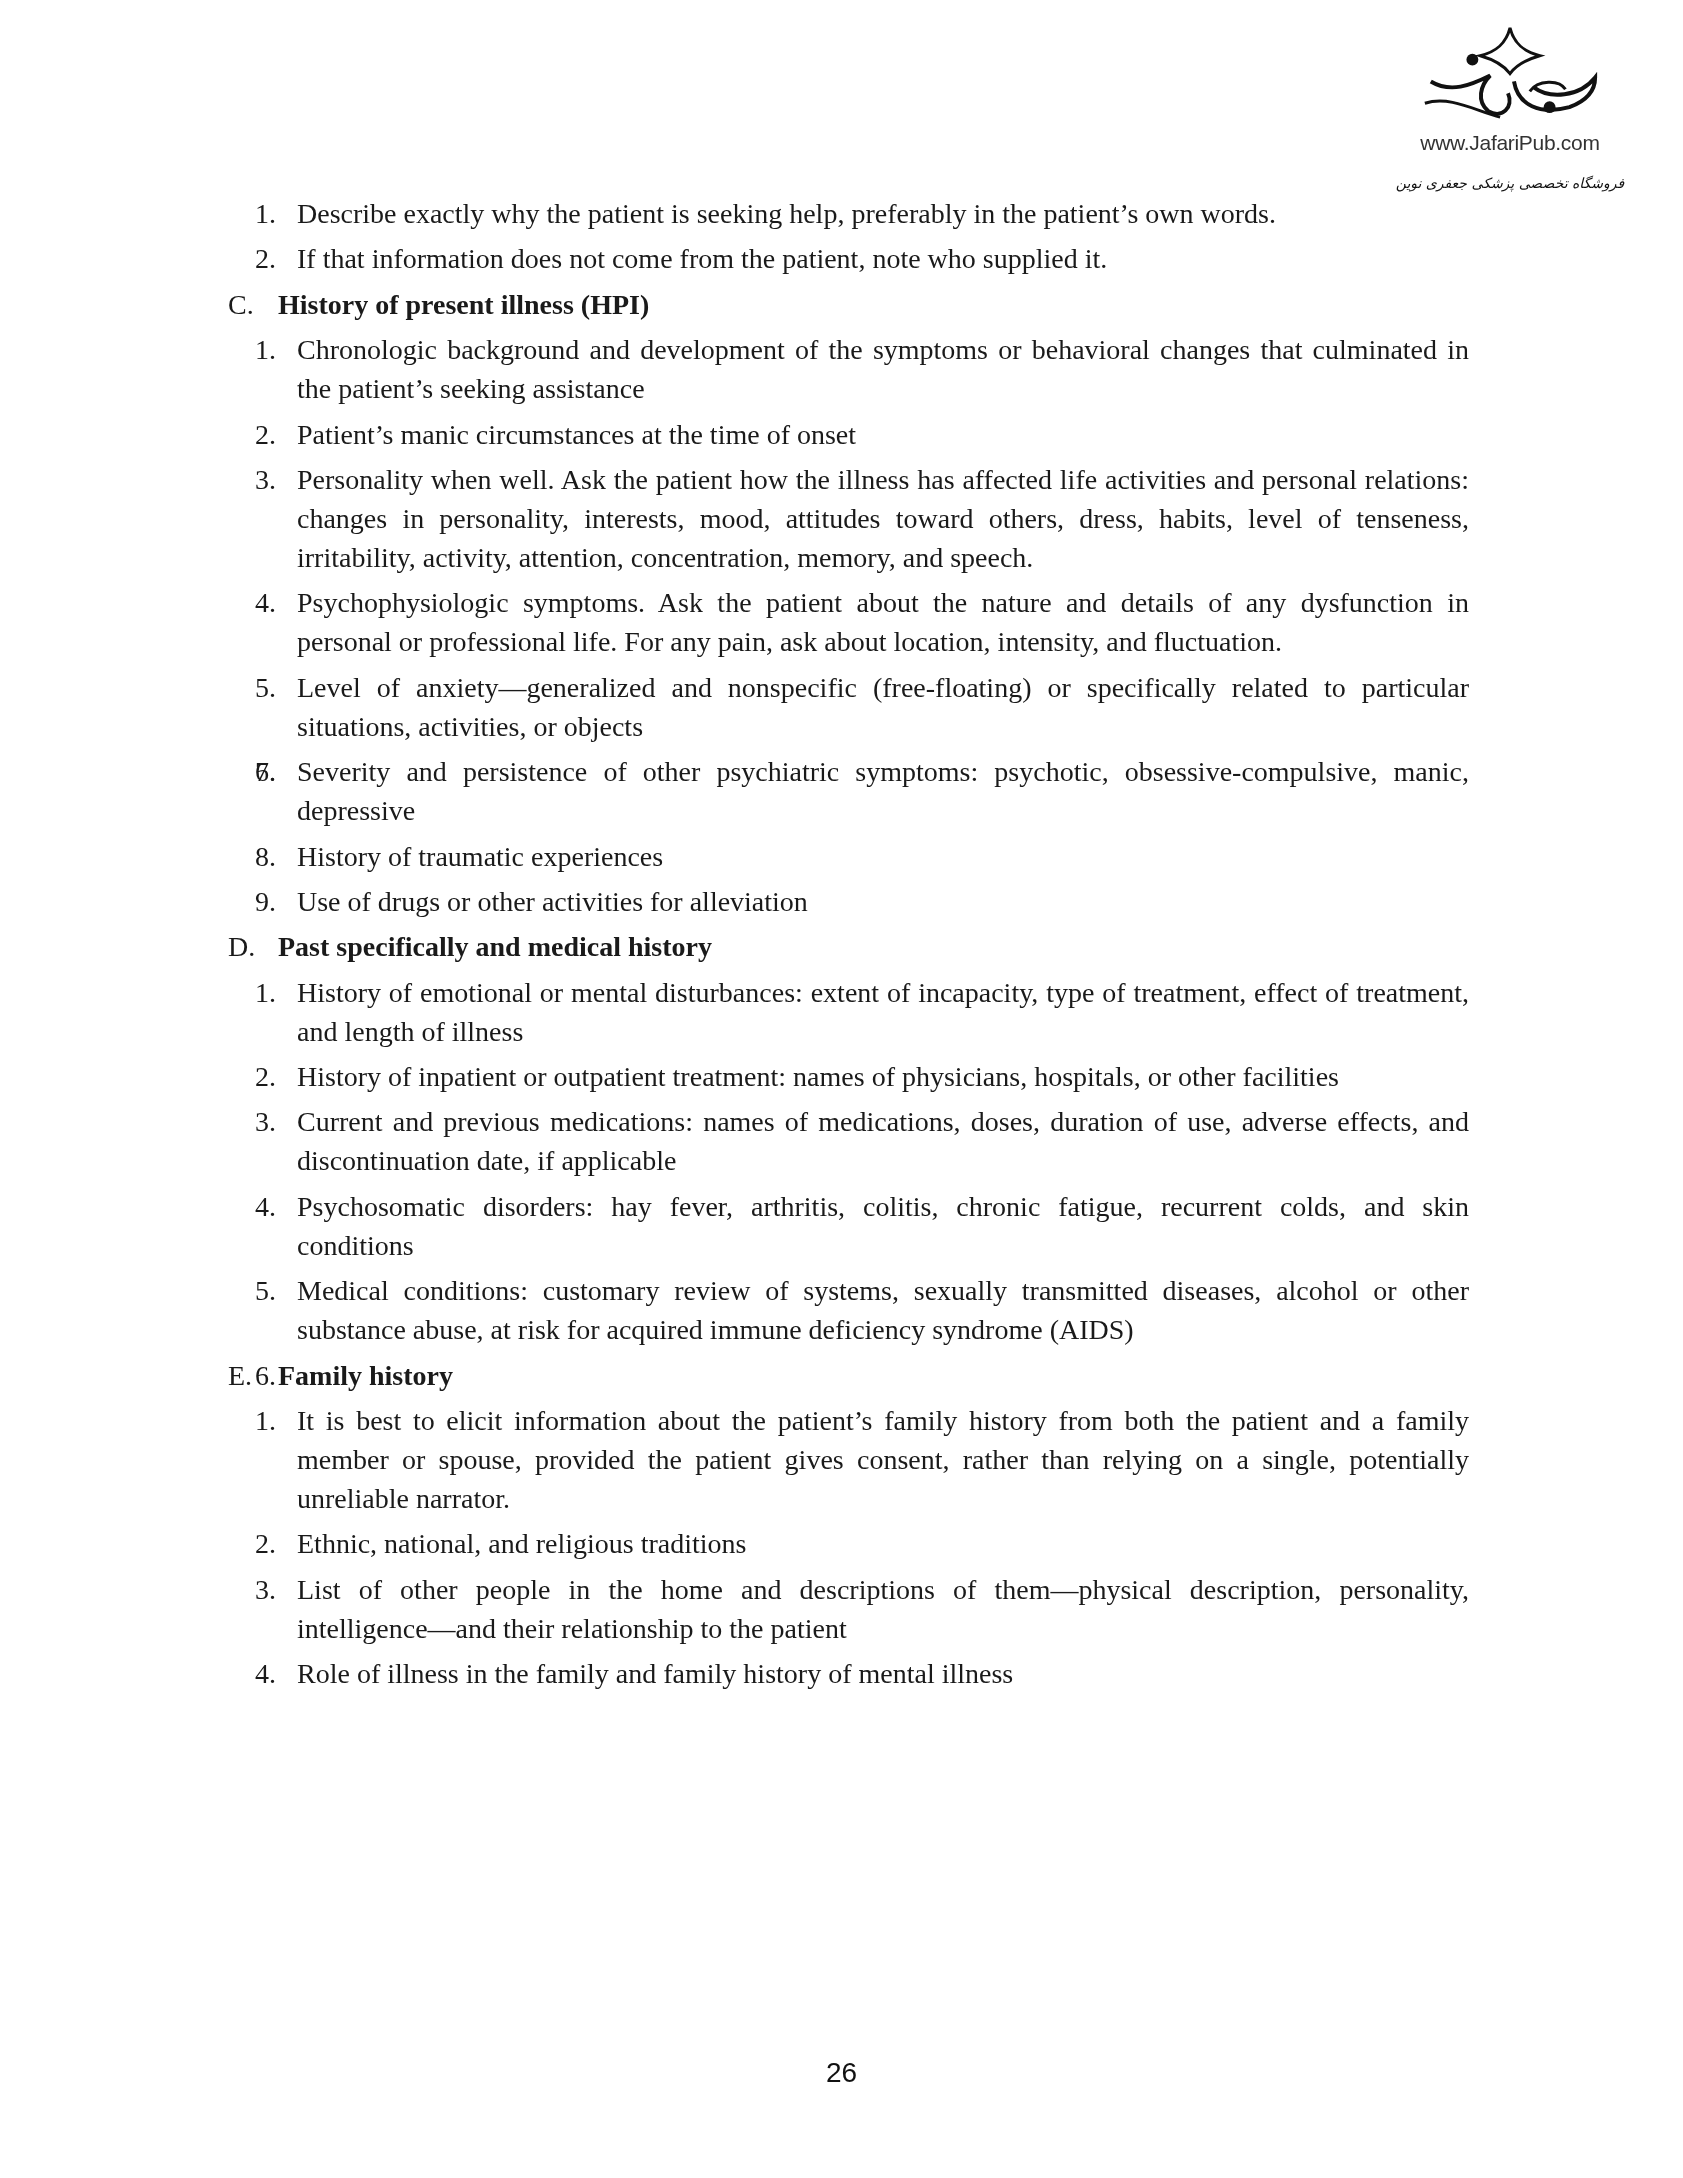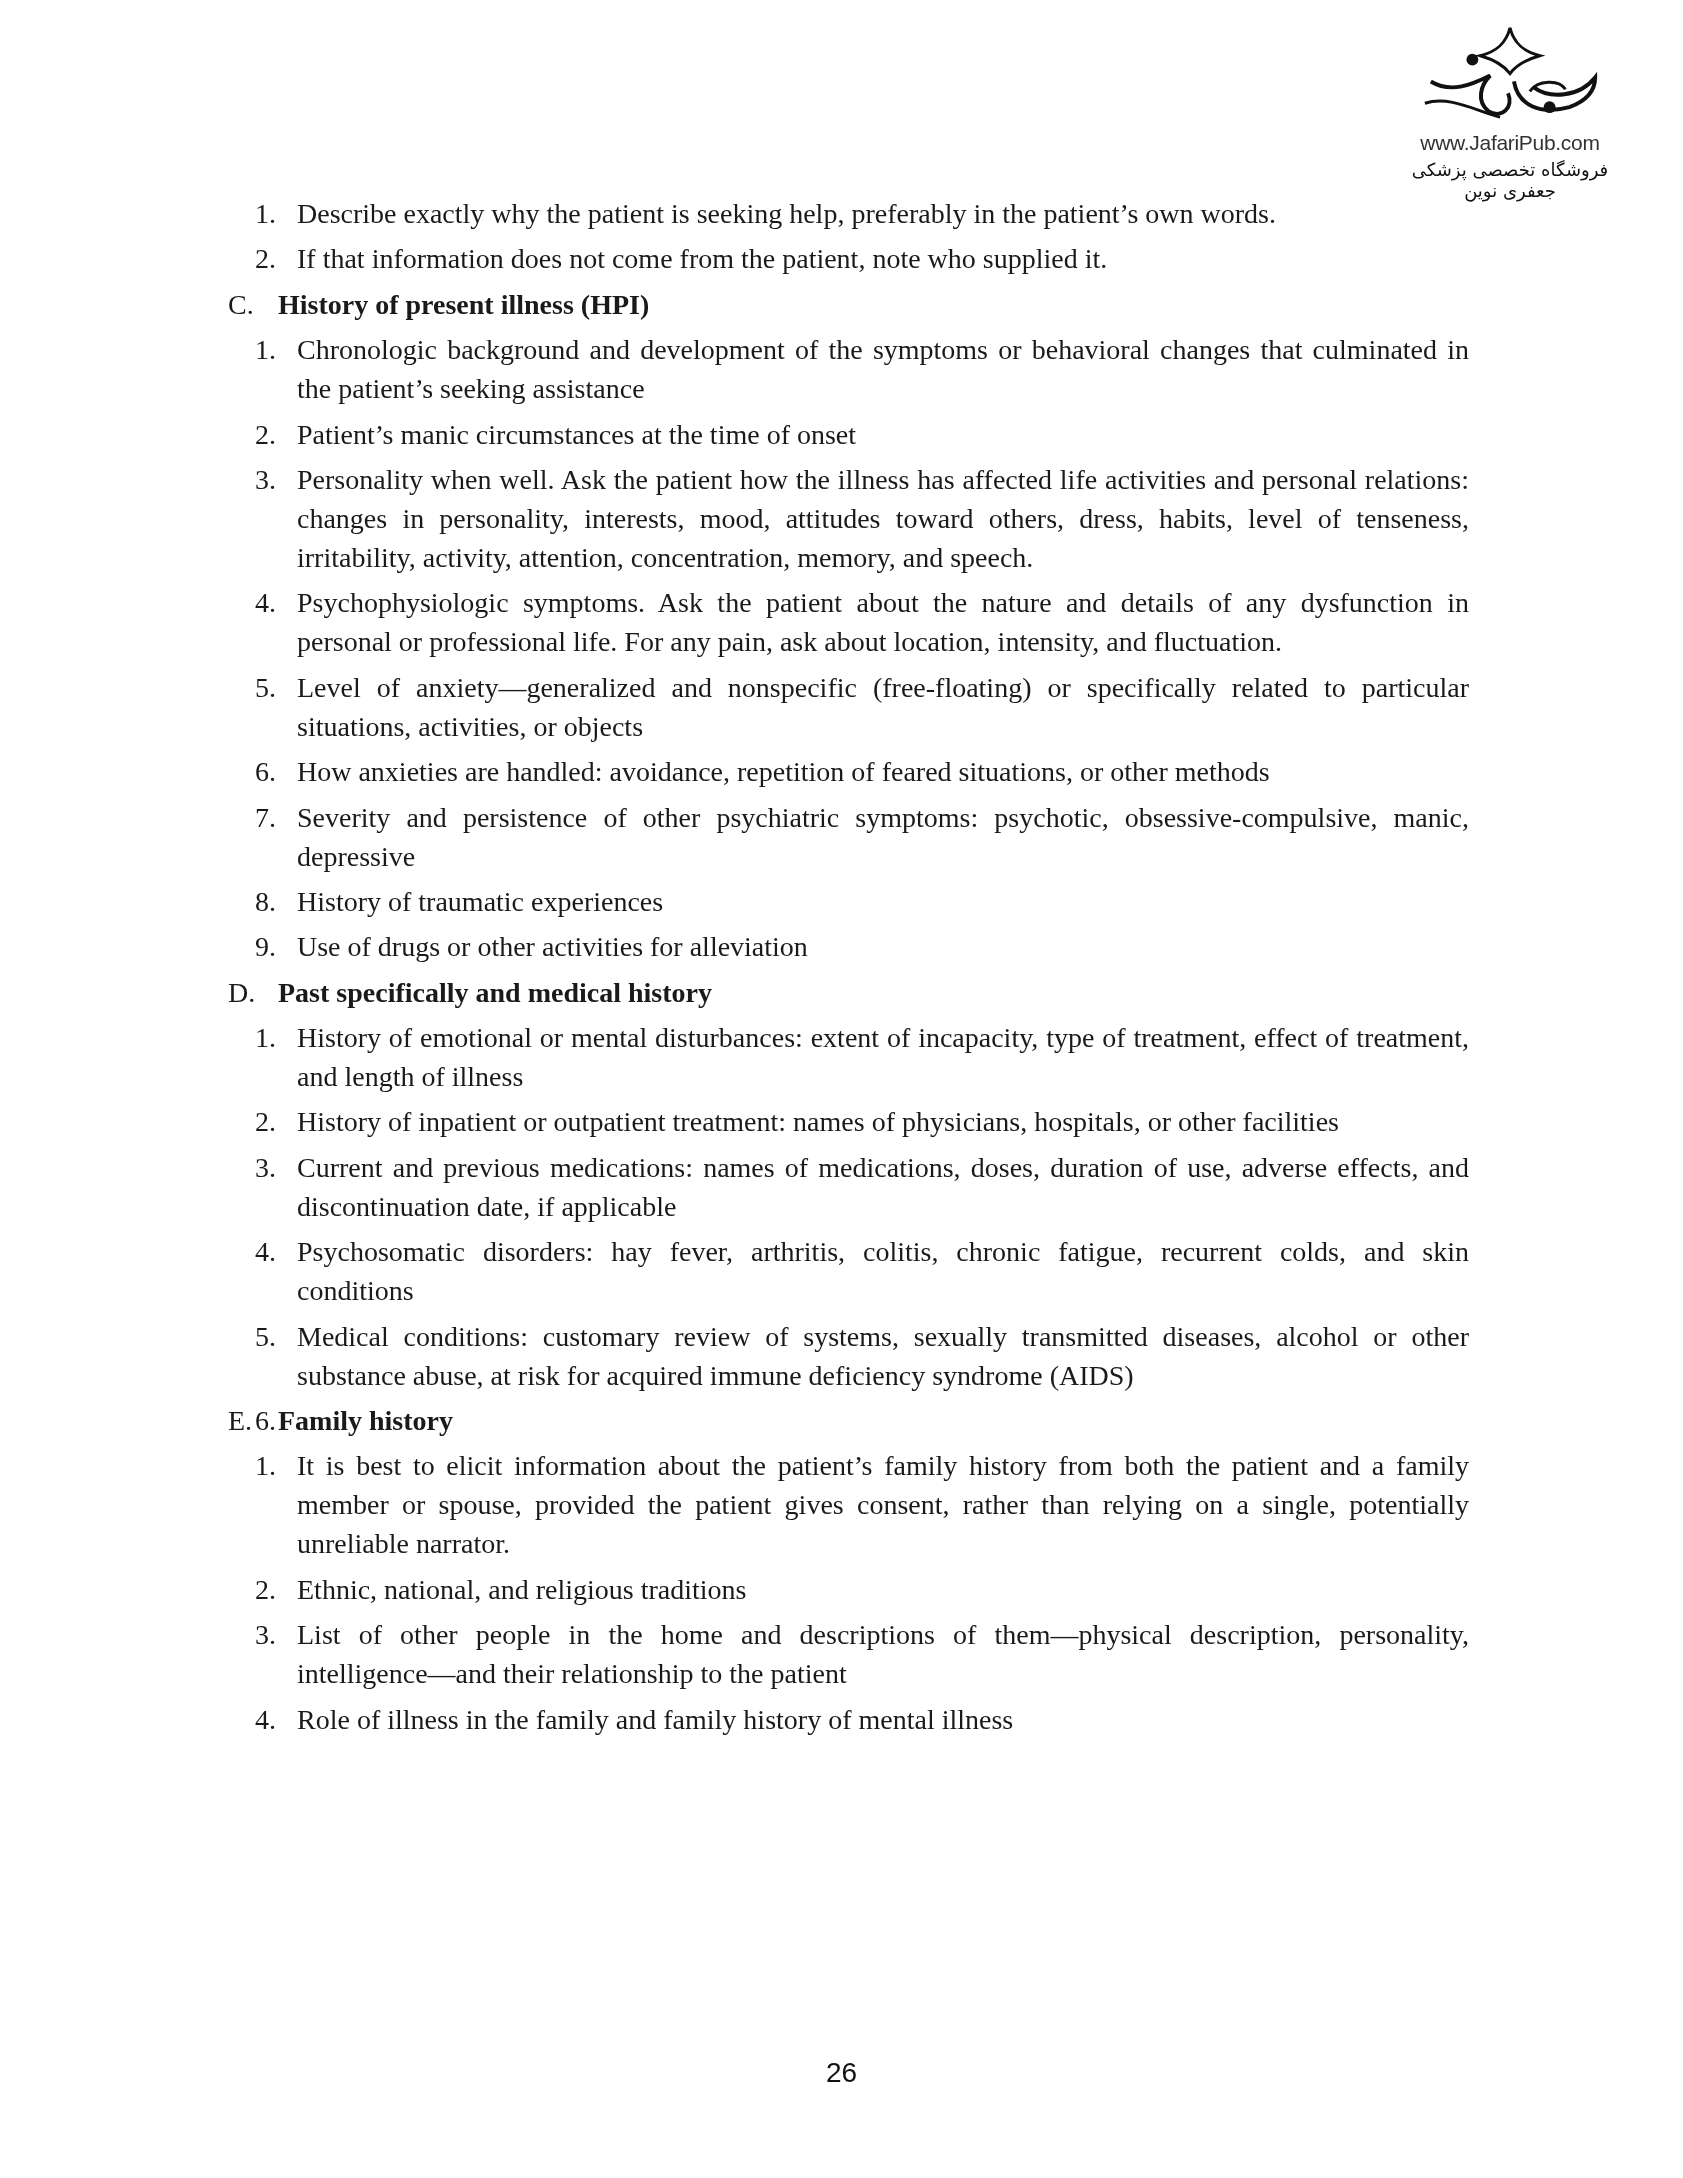--- a/index.html
+++ b/index.html
@@ -1,20 +1,20 @@
 <!DOCTYPE html>
 <html><head>
 <meta charset="utf-8">
 <style>
   html, body { margin: 0; padding: 0; background: #ffffff; }
   body { width: 1683px; height: 2178px; position: relative; overflow: hidden; color: #1a1a1a; }
   .logo { position: absolute; left: 1386px; top: 22px; width: 248px; height: 158px; text-align: center; }
   .logo svg { display: block; margin: 0 auto; }
   .logo .url { font-family: "Liberation Sans", sans-serif; font-size: 21px; color: #333; margin-top: 2px; letter-spacing: -0.3px; }
-  .logo .fa { font-family: "DejaVu Sans", sans-serif; font-size: 18px; color: #111; margin-top: 4px; direction: rtl; }
+  .logo .fa { font-family: "DejaVu Sans", sans-serif; font-size: 14px; color: #111; margin-top: 20px; direction: rtl; font-style: italic; }
   .content { position: absolute; left: 228px; top: 194px; width: 1241px;
     font-family: "Liberation Serif", serif; font-size: 28px; line-height: 39px; }
   .item { position: relative; padding-left: 69px; text-align: justify; margin-bottom: 6.4px; }
   .item .num { position: absolute; left: 27px; top: 0; }
   .sec { position: relative; padding-left: 50px; font-weight: bold; margin-bottom: 6.4px; }
   .sec .letter { position: absolute; left: 0; top: 0; font-weight: normal; }
   .pagenum { position: absolute; left: 0; width: 1683px; top: 2057px; text-align: center;
     font-family: Liberation Sans, sans-serif; font-size: 28px; color: #111; }
 </style>
 </head>
@@ -40,21 +40,21 @@
       <div class="item"><span class="num">2.</span><span>If that information does not come from the patient, note who supplied it.</span></div>
     </div>
   <div id="sections">
       <div>
         <div class="sec"><span class="letter">C.</span><span>History of present illness (HPI)</span></div>
         <div class="item"><span class="num">1.</span><span>Chronologic background and development of the symptoms or behavioral changes that culminated in the patient’s seeking assistance</span></div>
         <div class="item"><span class="num">2.</span><span>Patient’s manic circumstances at the time of onset</span></div>
         <div class="item"><span class="num">3.</span><span>Personality when well. Ask the patient how the illness has affected life activities and personal relations: changes in personality, interests, mood, attitudes toward others, dress, habits, level of tenseness, irritability, activity, attention, concentration, memory, and speech.</span></div>
         <div class="item"><span class="num">4.</span><span>Psychophysiologic symptoms. Ask the patient about the nature and details of any dysfunction in personal or professional life. For any pain, ask about location, intensity, and fluctuation.</span></div>
         <div class="item"><span class="num">5.</span><span>Level of anxiety—generalized and nonspecific (free-floating) or specifically related to particular situations, activities, or objects</span></div>
-        <div class="item"><span class="num">6.</span><span>How anxieties are handled: avoidance, repetition of feared situations, or other methods</span></div>
+        <div class="item"><span class="num">6.</span></div>
         <div class="item"><span class="num">7.</span><span>Severity and persistence of other psychiatric symptoms: psychotic, obsessive-compulsive, manic, depressive</span></div>
         <div class="item"><span class="num">8.</span><span>History of traumatic experiences</span></div>
         <div class="item"><span class="num">9.</span><span>Use of drugs or other activities for alleviation</span></div>
       </div>
       <div>
         <div class="sec"><span class="letter">D.</span><span>Past specifically and medical history</span></div>
         <div class="item"><span class="num">1.</span><span>History of emotional or mental disturbances: extent of incapacity, type of treatment, effect of treatment, and length of illness</span></div>
         <div class="item"><span class="num">2.</span><span>History of inpatient or outpatient treatment: names of physicians, hospitals, or other facilities</span></div>
         <div class="item"><span class="num">3.</span><span>Current and previous medications: names of medications, doses, duration of use, adverse effects, and discontinuation date, if applicable</span></div>
         <div class="item"><span class="num">4.</span><span>Psychosomatic disorders: hay fever, arthritis, colitis, chronic fatigue, recurrent colds, and skin conditions</span></div>

